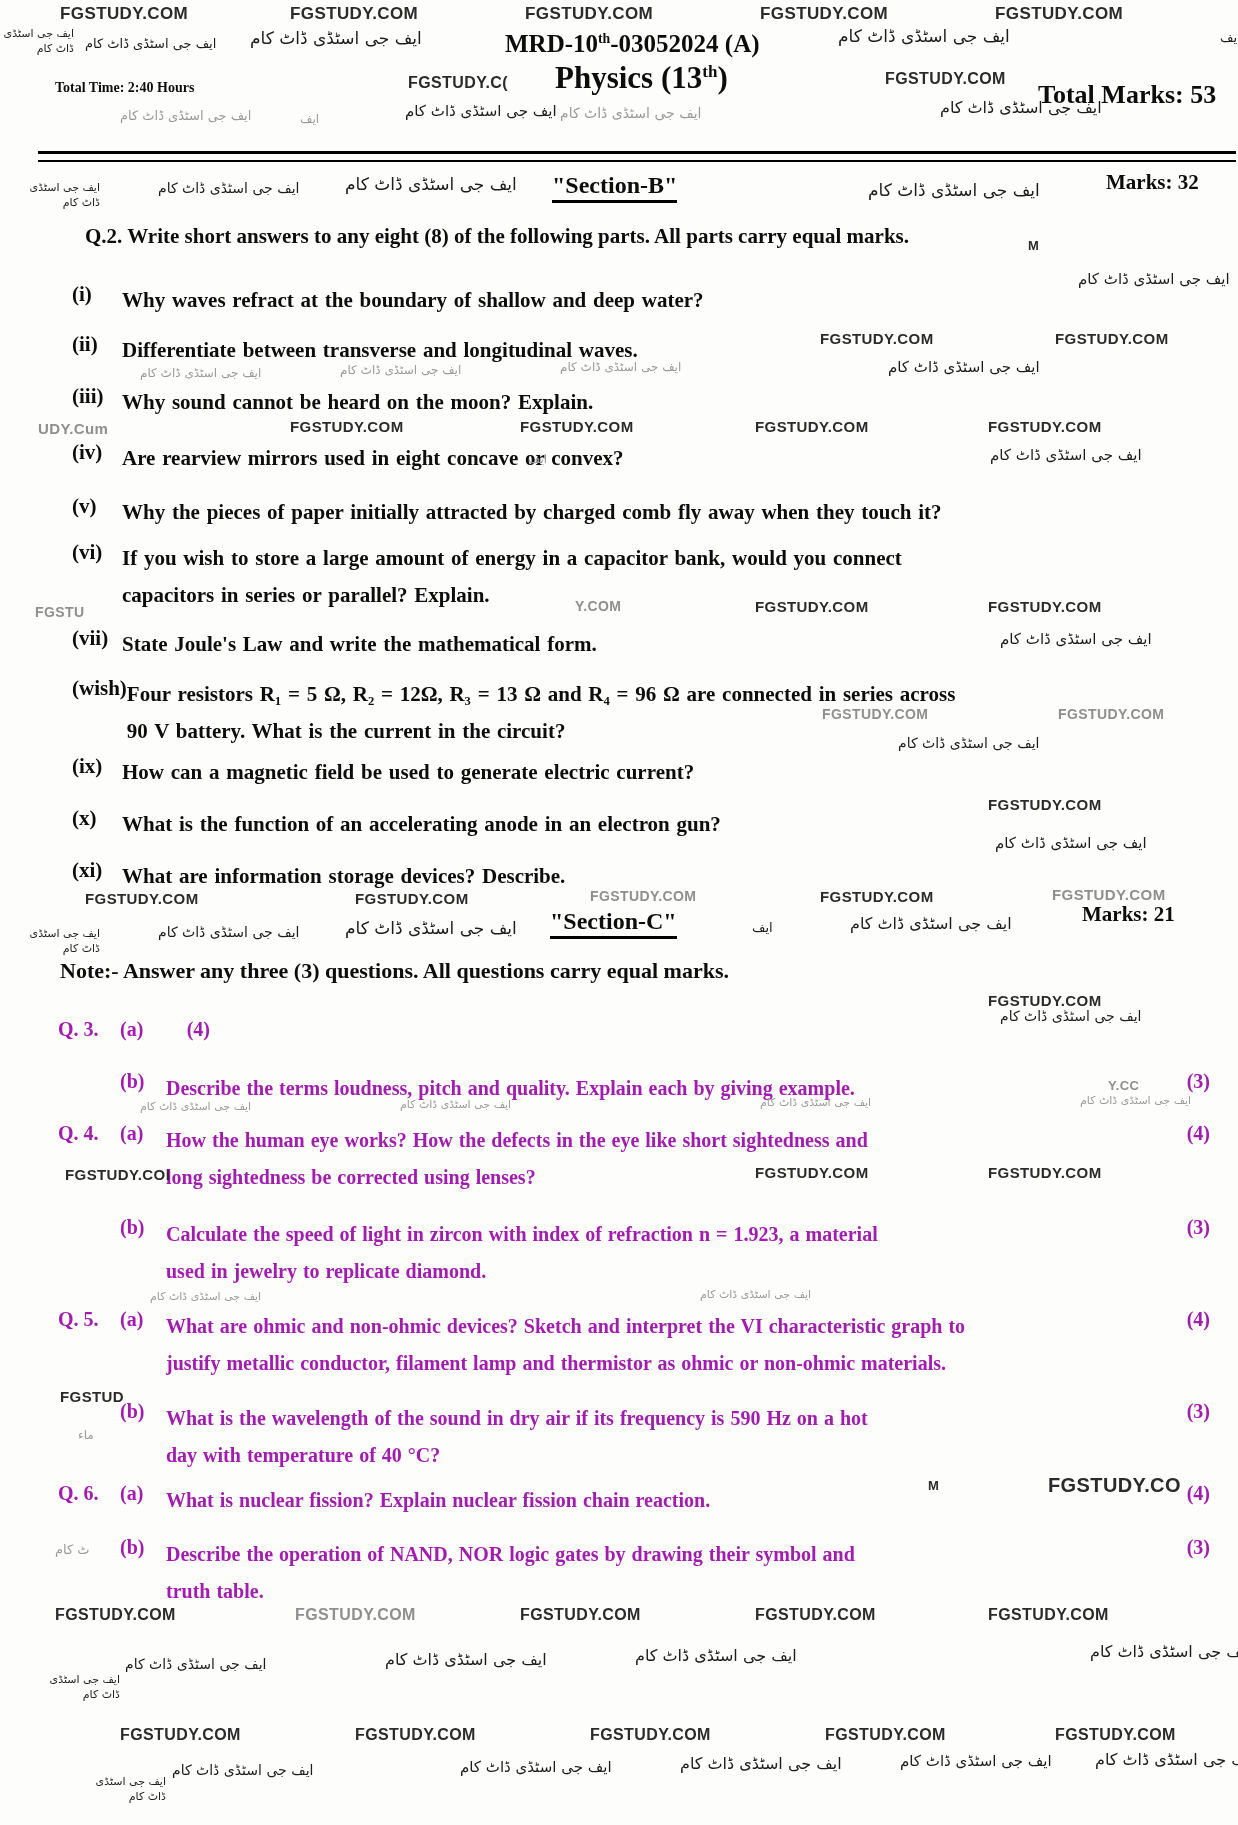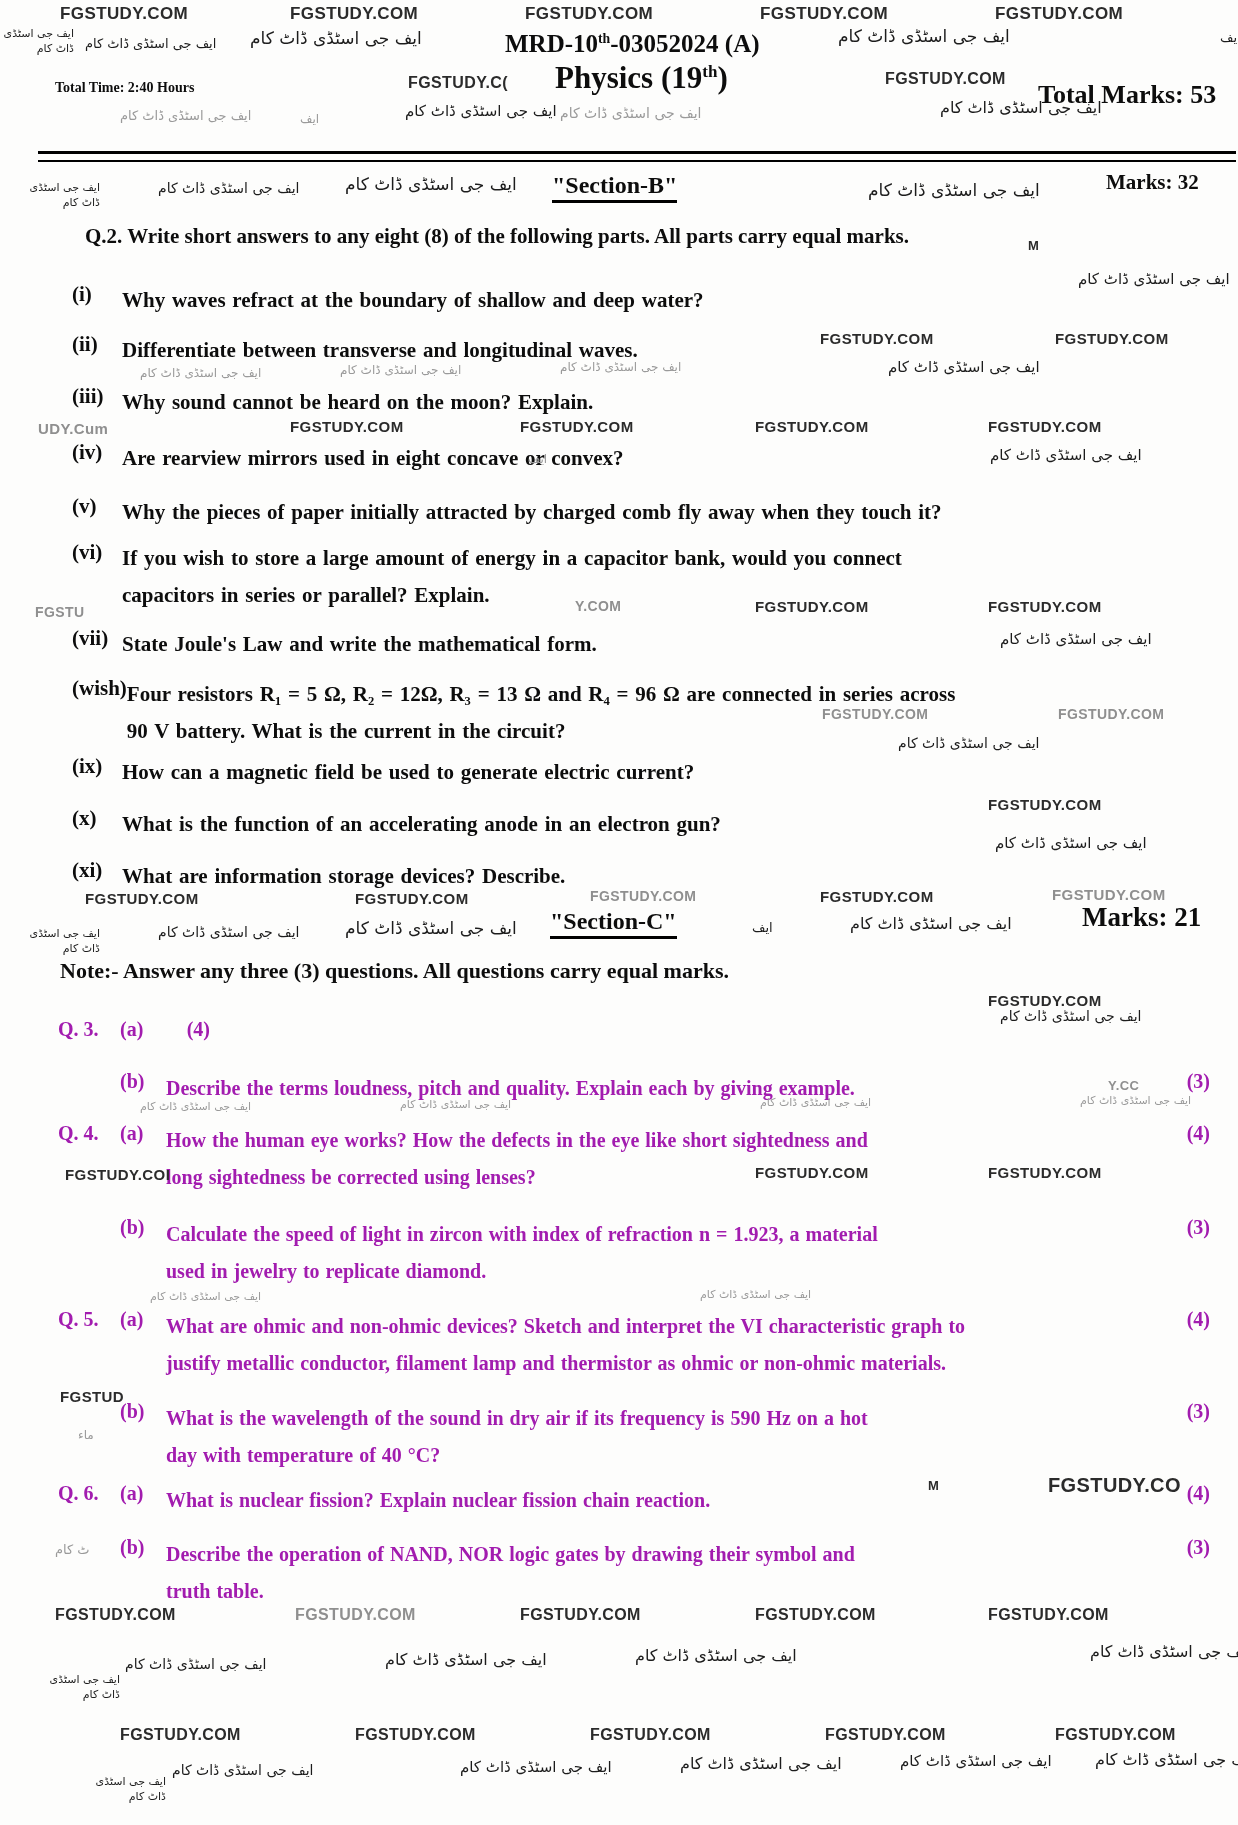--- a/index.html
+++ b/index.html
@@ -41,21 +41,21 @@
 
   <span class="ur sm" style="left:2px;top:26px;width:72px;font-size:11px">ایف جی اسٹڈی ڈاٹ کام</span>
   <span class="ur" style="left:85px;top:36px;font-size:13px">ایف جی اسٹڈی ڈاٹ کام</span>
   <span class="ur" style="left:250px;top:28px;font-size:17px">ایف جی اسٹڈی ڈاٹ کام</span>
   <div class="t" style="left:505px;top:30px;font-size:25px"><span>MRD-10</span><span class="sup">th</span><span>-03052024 (A)</span></div>
   <span class="ur" style="left:838px;top:26px;font-size:17px">ایف جی اسٹڈی ڈاٹ کام</span>
   <span class="ur" style="left:1220px;top:30px;font-size:13px">ایف</span>
 
   <div class="t" style="left:55px;top:80px;font-size:14px">Total Time:  2:40 Hours</div>
   <span class="wm" style="left:408px;top:74px">FGSTUDY.C(</span>
-  <div class="t" style="left:555px;top:60px;font-size:31px"><span>Physics (19</span><span class="sup">th</span><span>)</span></div>
+  <div class="t" style="left:555px;top:60px;font-size:31px"><span>Physics (13</span><span class="sup">th</span><span>)</span></div>
   <span class="wm" style="left:885px;top:70px">FGSTUDY.COM</span>
   <div class="t" style="left:1038px;top:80px;font-size:26px">Total Marks:  53</div>
 
   <span class="ur faint" style="left:120px;top:108px;font-size:13px">ایف جی اسٹڈی ڈاٹ کام</span>
   <span class="ur faint" style="left:300px;top:112px;font-size:12px">ایف</span>
   <span class="ur" style="left:405px;top:102px;font-size:15px">ایف جی اسٹڈی ڈاٹ کام</span>
   <span class="ur faint" style="left:560px;top:105px;font-size:14px">ایف جی اسٹڈی ڈاٹ کام</span>
   <span class="ur" style="left:940px;top:98px;font-size:16px">ایف جی اسٹڈی ڈاٹ کام</span>
 
   <div class="rule"></div>
@@ -158,21 +158,21 @@
   <span class="wm faint" style="left:590px;top:888px;font-size:14px">FGSTUDY.COM</span>
   <span class="wm" style="left:820px;top:888px;font-size:15px">FGSTUDY.COM</span>
   <span class="wm faint" style="left:1052px;top:886px;font-size:15px">FGSTUDY.COM</span>
 
   <span class="ur sm" style="left:28px;top:926px;width:72px;font-size:11px">ایف جی اسٹڈی ڈاٹ کام</span>
   <span class="ur" style="left:158px;top:924px;font-size:14px">ایف جی اسٹڈی ڈاٹ کام</span>
   <span class="ur" style="left:345px;top:918px;font-size:17px">ایف جی اسٹڈی ڈاٹ کام</span>
   <div class="sect" style="left:550px;top:908px">"Section-C"</div>
   <span class="ur" style="left:752px;top:920px;font-size:13px">ایف</span>
   <span class="ur" style="left:850px;top:914px;font-size:16px">ایف جی اسٹڈی ڈاٹ کام</span>
-  <div class="t" style="left:1082px;top:902px;font-size:27px">Marks: 21</div>
+  <div class="t" style="left:1082px;top:902px;font-size:21px">Marks: 21</div>
 
   <div class="t" style="left:60px;top:958px;font-size:22px">Note:- Answer any three (3) questions. All questions carry equal marks.</div>
   <span class="wm" style="left:988px;top:992px;font-size:15px">FGSTUDY.COM</span>
 
   <div class="crow" style="top:1018px">
       <span class="cq">Q. 3.</span>
       <span class="clabel">(a)</span>
       <span class="cmk">(4)</span>
     </div>
   <span class="ur" style="left:1000px;top:1008px;font-size:14px">ایف جی اسٹڈی ڈاٹ کام</span>

